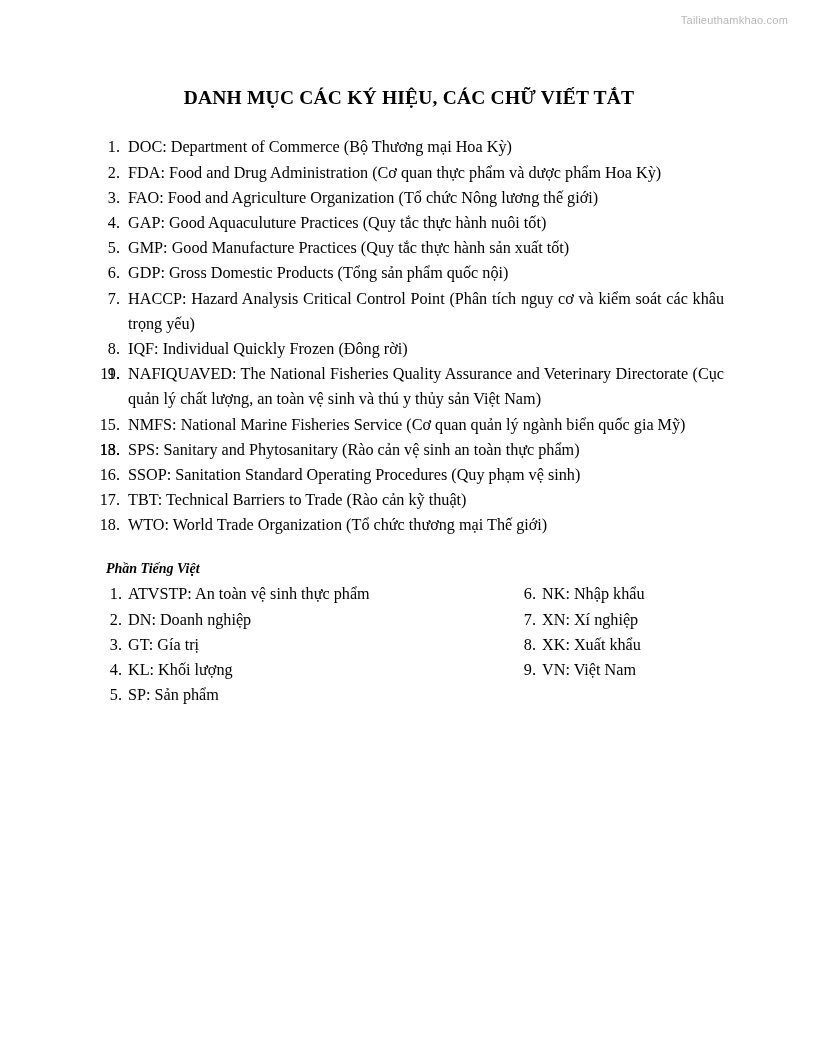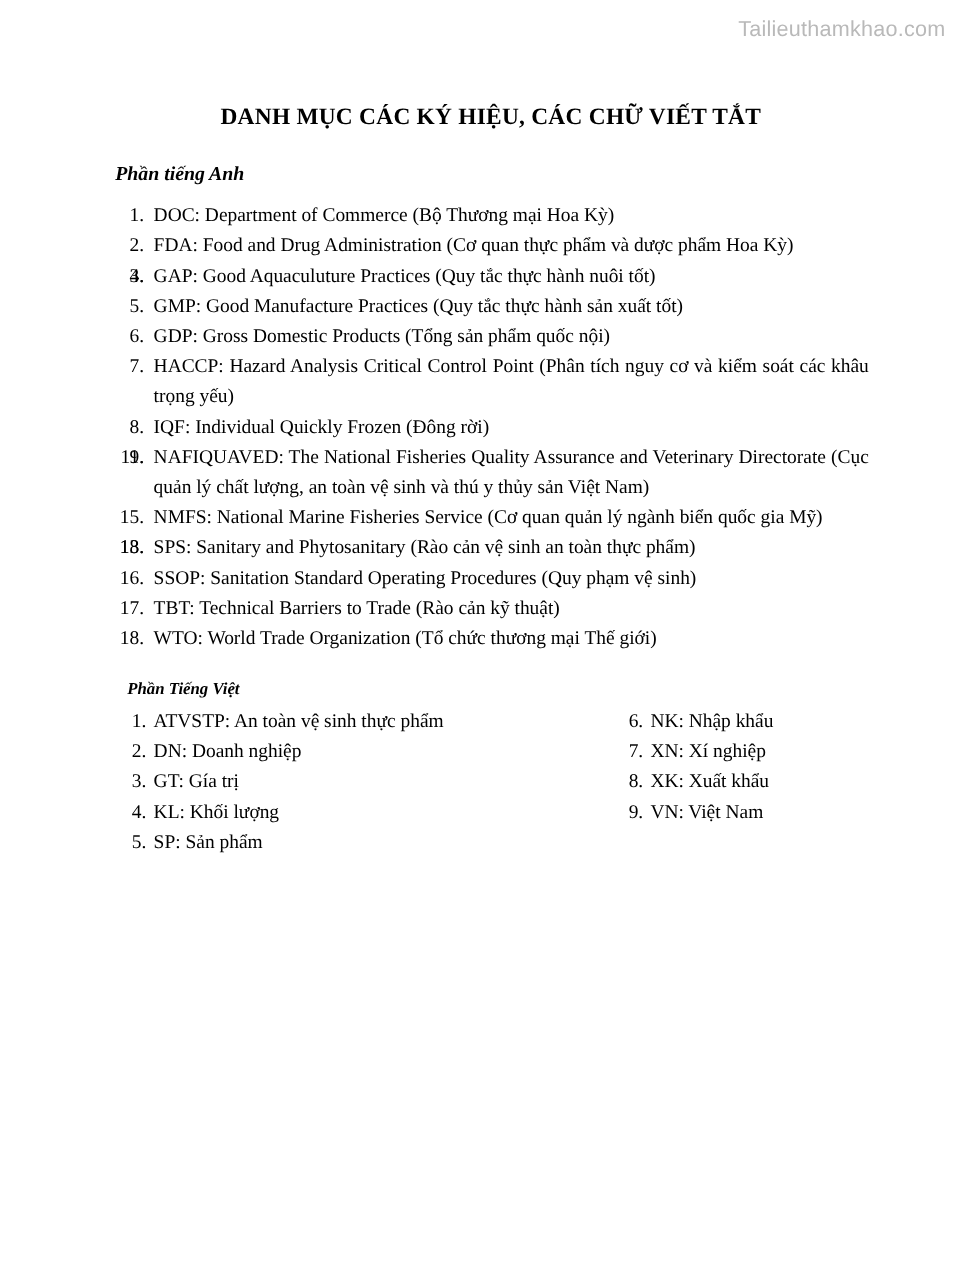--- a/index.html
+++ b/index.html
@@ -19,21 +19,21 @@
     overflow: hidden;
     box-sizing: border-box;
   }
 
   
   .watermark {
     position: absolute;
     top: 14px;
     right: 28px;
     font-family: "Liberation Sans", "DejaVu Sans", sans-serif;
-    font-size: 18px;
+    font-size: 11px;
     letter-spacing: 0.2px;
     color: #b9b9b9;
     white-space: nowrap;
     user-select: none;
   }
 
   
   .content {
     position: absolute;
     left: 94px;
@@ -127,26 +127,25 @@
 <body>
 
 <div class="page">
 
   <div class="watermark">Tailieuthamkhao.com</div>
 
   <div class="content">
 
     <h1 class="doc-title">DANH MỤC CÁC KÝ HIỆU, CÁC CHỮ VIẾT TẮT</h1>
 
-    <div class="section-heading">Phần tiếng Anh</div>
 
     <ul class="en-list" id="en-list">
         <li><span class="num">1.</span><span>DOC: Department of Commerce (Bộ Thương mại Hoa Kỳ)</span></li>
         <li><span class="num">2.</span><span>FDA: Food and Drug Administration (Cơ quan thực phẩm và dược phẩm Hoa Kỳ)</span></li>
-        <li><span class="num">3.</span></li>
+        <li><span class="num">3.</span><span>FAO: Food and Agriculture Organization (Tổ chức Nông lương thế giới)</span></li>
         <li><span class="num">4.</span><span>GAP: Good Aquaculuture Practices (Quy tắc thực hành nuôi tốt)</span></li>
         <li><span class="num">5.</span><span>GMP: Good Manufacture Practices (Quy tắc thực hành sản xuất tốt)</span></li>
         <li><span class="num">6.</span><span>GDP: Gross Domestic Products (Tổng sản phẩm quốc nội)</span></li>
         <li><span class="num">7.</span><span>HACCP: Hazard Analysis Critical Control Point (Phân tích nguy cơ và kiểm soát các khâu trọng yếu)</span></li>
         <li><span class="num">8.</span><span>IQF: Individual Quickly Frozen (Đông rời)</span></li>
         <li><span class="num">9.</span></li>
         <li class="wide"><span class="num">11.</span><span>NAFIQUAVED: The National Fisheries Quality Assurance and Veterinary Directorate (Cục quản lý chất lượng, an toàn vệ sinh và thú y thủy sản Việt Nam)</span></li>
         <li class="wide"><span class="num">15.</span><span>NMFS: National Marine Fisheries Service (Cơ quan quản lý ngành biển quốc gia Mỹ)</span></li>
         <li class="wide"><span class="num">13.</span></li>
         <li class="wide"><span class="num">18.</span><span>SPS: Sanitary and Phytosanitary (Rào cản vệ sinh an toàn thực phẩm)</span></li>

